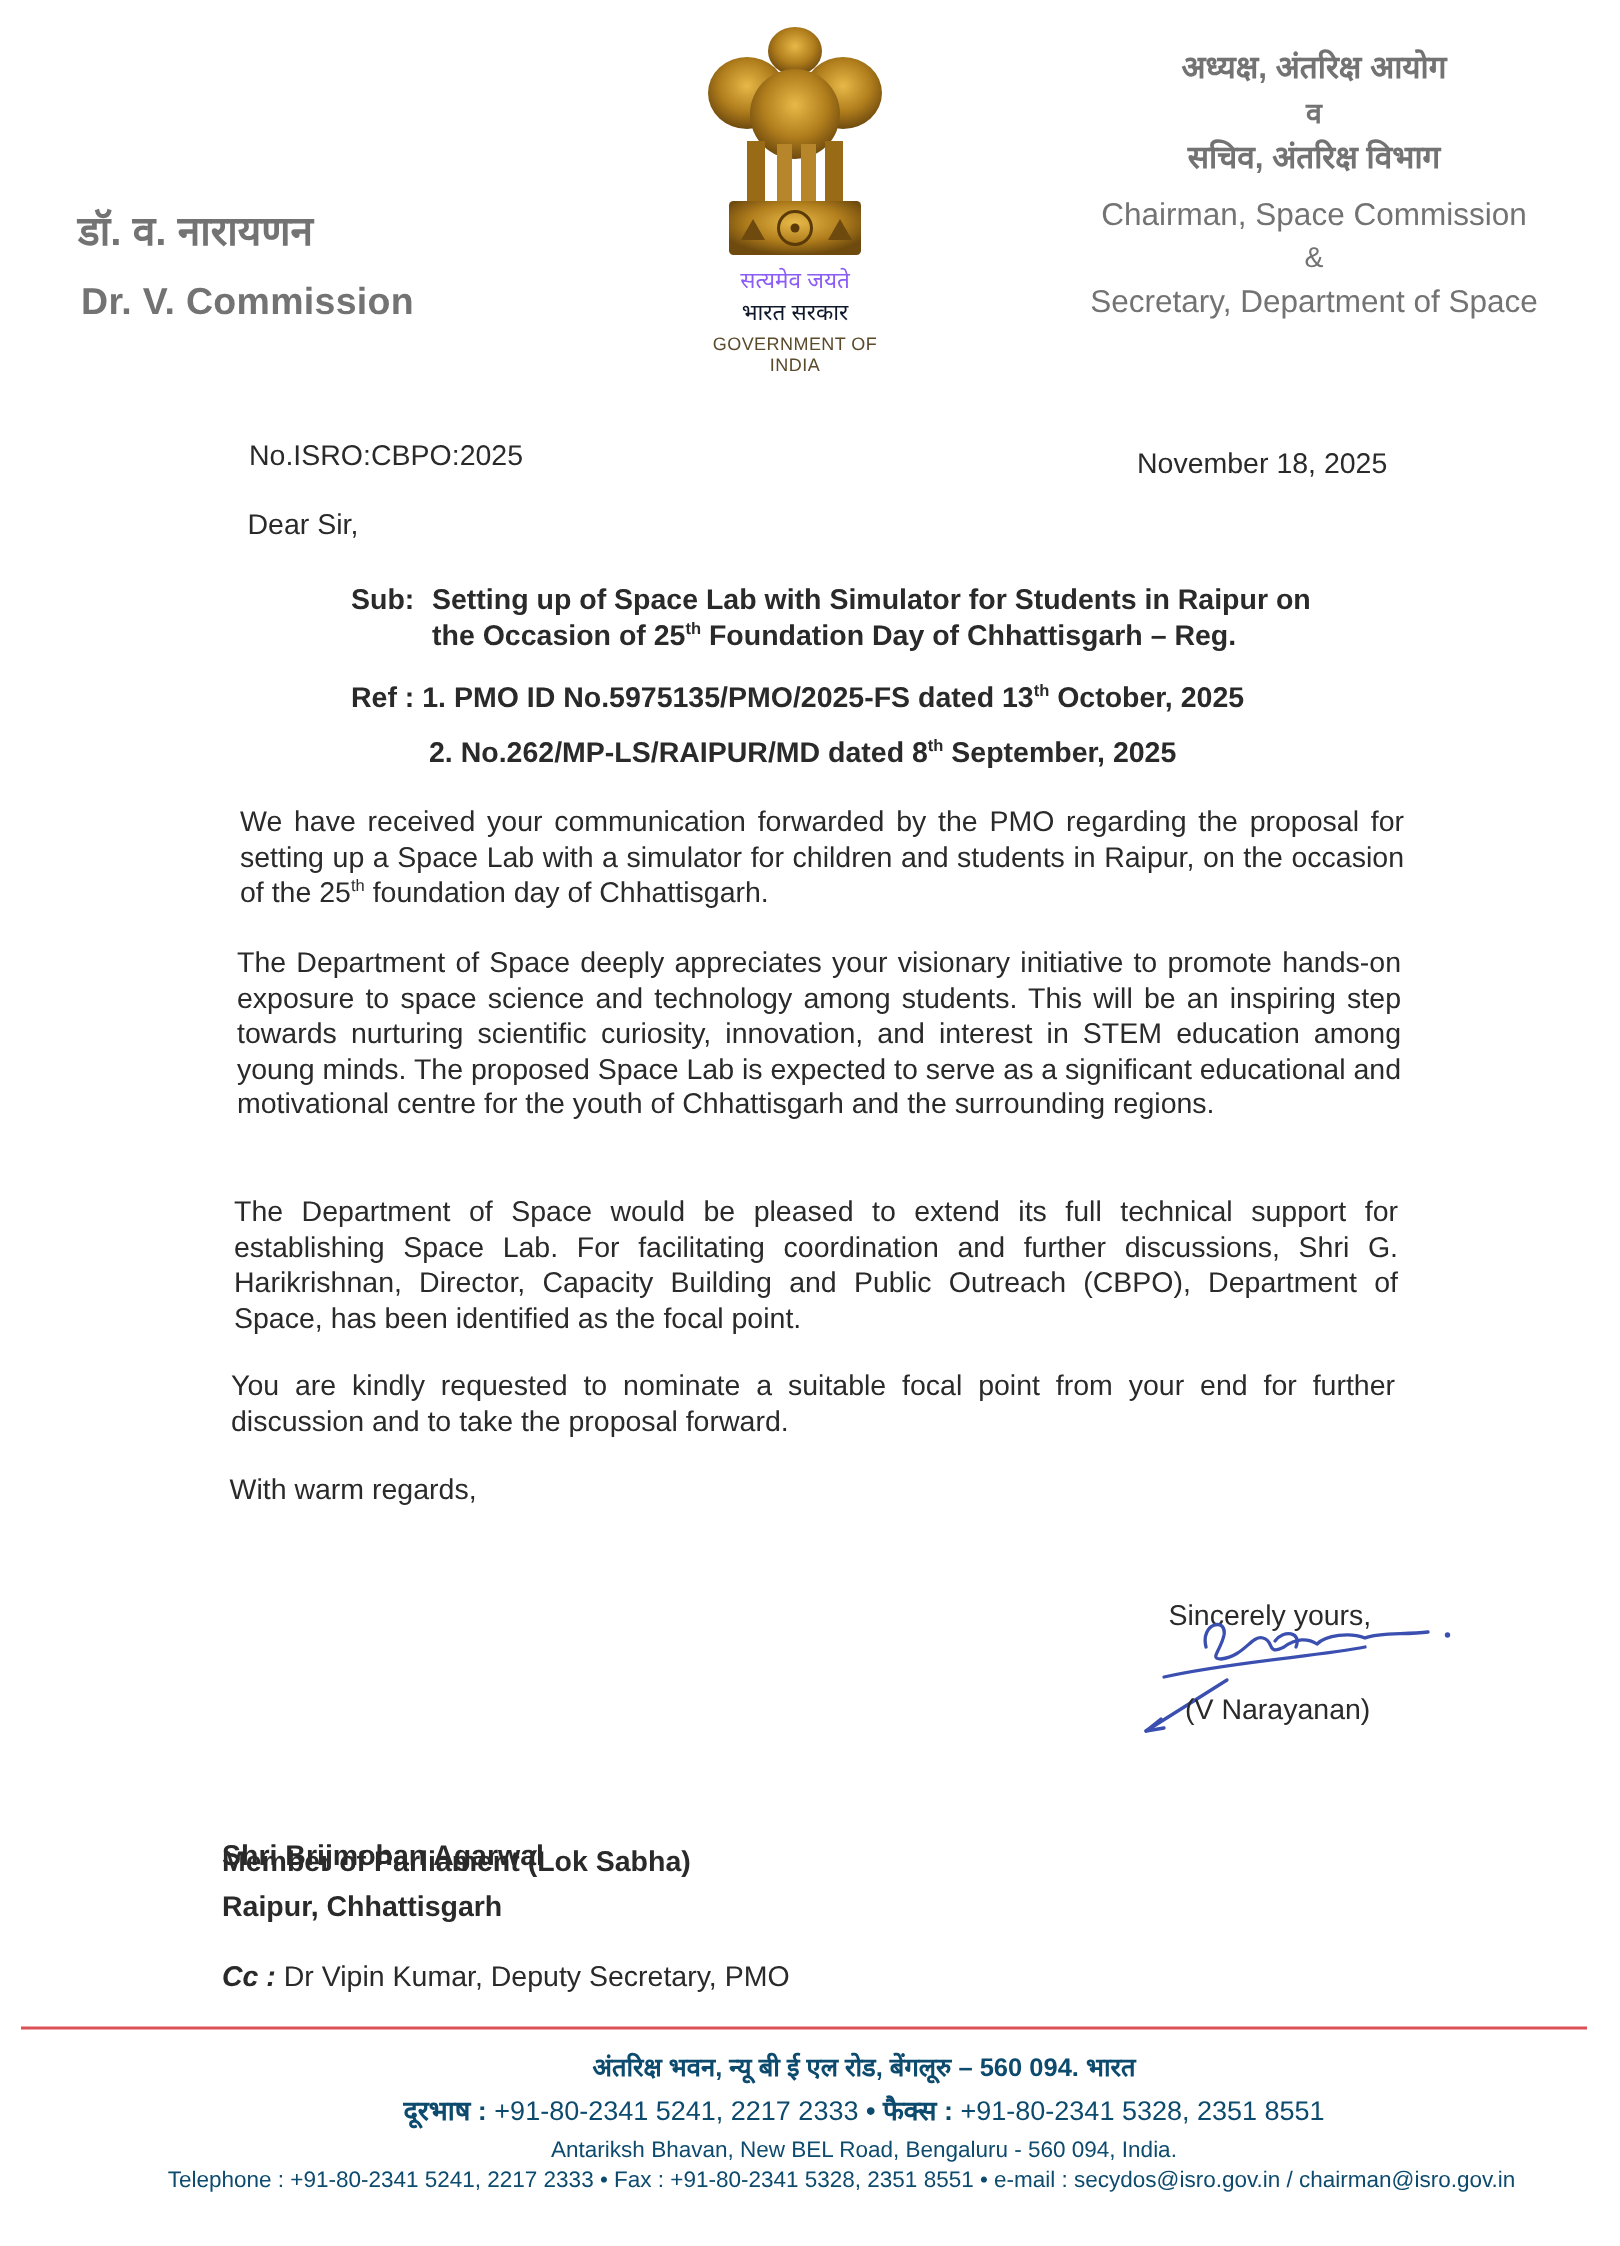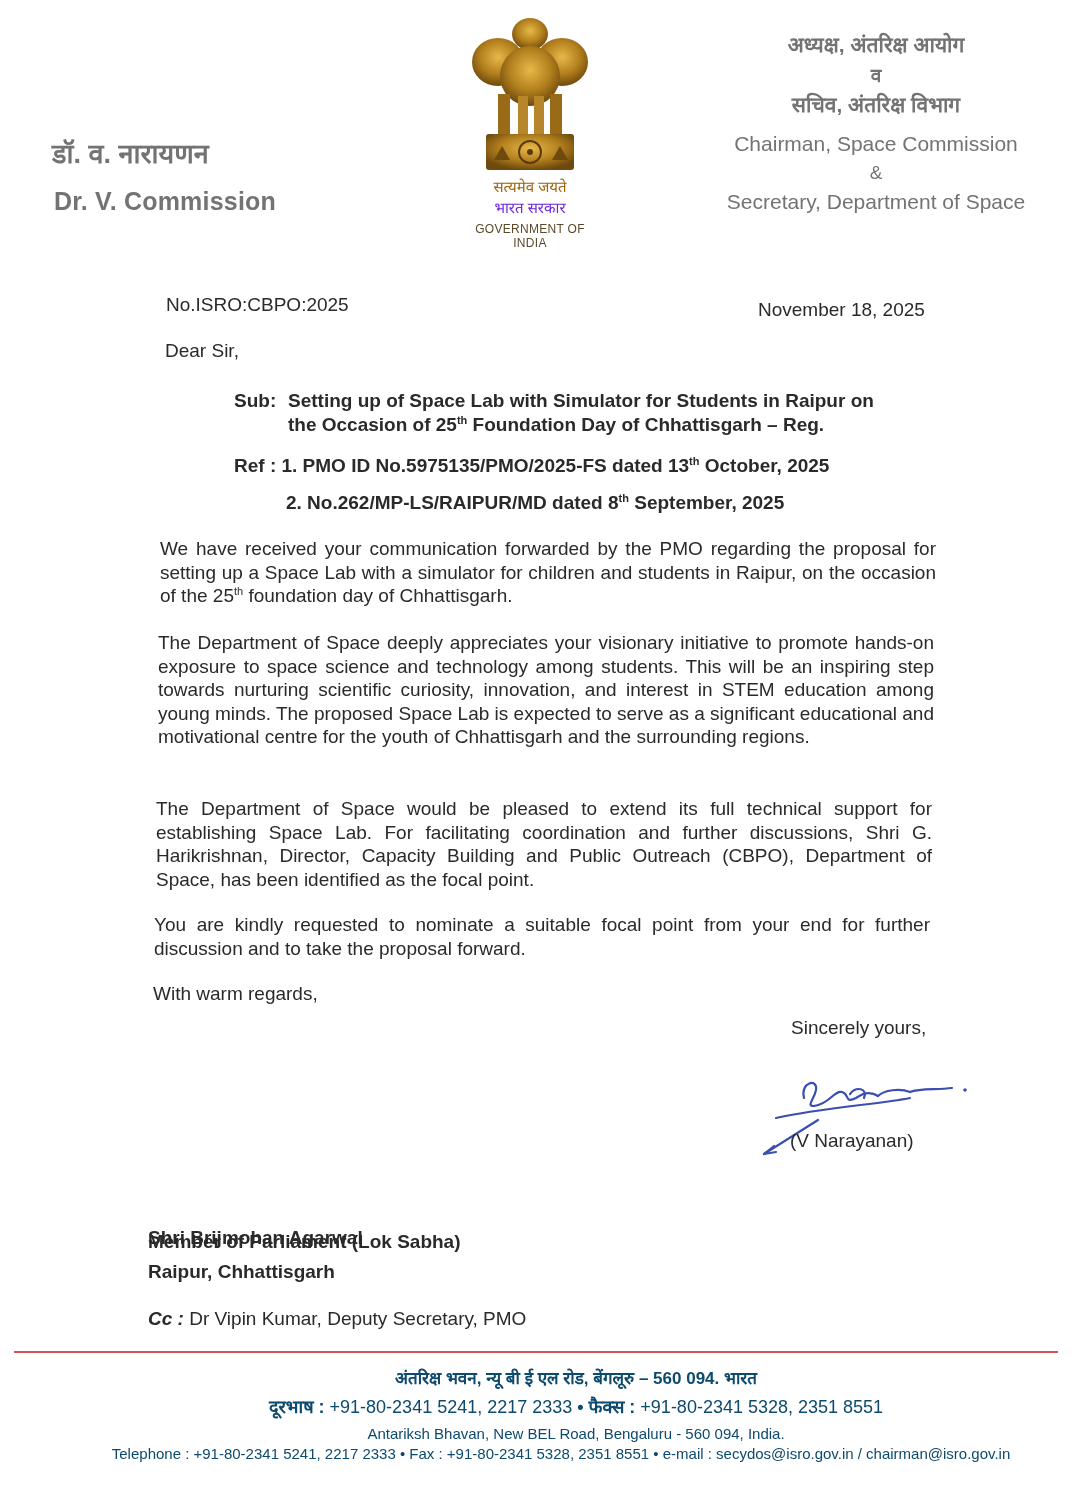--- a/index.html
+++ b/index.html
@@ -3,22 +3,22 @@
 <meta charset="utf-8">
 <style>
   html, body { margin: 0; padding: 0; background: #ffffff; }
   body { width: 1080px; height: 1497px; position: relative; overflow: hidden;
          font-family: "Liberation Sans", "DejaVu Sans", sans-serif; color: #2a2a2a; }
   .abs { position: absolute; }
   .red { color: #737373; }
   .hdr-left-hi { left: 52px; top: 134px; font-size: 27px; font-weight: bold; }
   .hdr-left-en { left: 54px; top: 187px; font-size: 25px; font-weight: bold; letter-spacing: 0.2px; }
   .emblem { left: 468px; top: 14px; width: 124px; height: 160px; }
-  .emb-hi1 { left: 470px; top: 176px; width: 120px; text-align: center; font-size: 15px; color: #a16207; }
-  .emb-hi2 { left: 470px; top: 197px; width: 120px; text-align: center; font-size: 15px; color: #6d28d9; }
+  .emb-hi1 { left: 470px; top: 176px; width: 120px; text-align: center; font-size: 15px; color: #8b5cf6; }
+  .emb-hi2 { left: 470px; top: 197px; width: 120px; text-align: center; font-size: 15px; color: #0f172a; }
   .emb-en { left: 462px; top: 222px; width: 136px; text-align: center; font-size: 12px; color: #5a4a2a; letter-spacing: 0.3px; }
   .hdr-right { left: 716px; width: 320px; text-align: center; }
   .hr1 { top: 30px; font-size: 21px; font-weight: bold; }
   .hr2 { top: 62px; font-size: 19px; font-weight: bold; }
   .hr3 { top: 90px; font-size: 21px; font-weight: bold; }
   .hr4 { top: 132px; font-size: 21px; }
   .hr5 { top: 162px; font-size: 19px; }
   .hr6 { top: 190px; font-size: 21px; }
   .ref-no { left: 166px; top: 294px; font-size: 19px; }
   .date { left: 758px; top: 299px; font-size: 19px; }
@@ -28,21 +28,21 @@
   .sub .cont { padding-left: 54px; display: block; }
   .ref1 { left: 234px; top: 455px; font-size: 19px; font-weight: bold; }
   .ref2 { left: 286px; top: 492px; font-size: 19px; font-weight: bold; }
   sup { font-size: 11px; line-height: 0; vertical-align: super; }
   .para { width: 776px; font-size: 19px; line-height: 23.6px; text-align: justify; }
   .p1 { left: 160px; top: 537px; }
   .p2 { left: 158px; top: 631px; }
   .p3 { left: 156px; top: 797px; }
   .p4 { left: 154px; top: 913px; }
   .closing { left: 153px; top: 983px; font-size: 19px; }
-  .sincerely { left: 779px; top: 1017px; font-size: 19px; margin-left: 12px; }
+  .sincerely { left: 779px; top: 1067px; font-size: 19px; }
   .signature { left: 760px; top: 1068px; width: 220px; height: 90px; }
   .signatory { left: 790px; top: 1130px; font-size: 19px; }
   .addr { left: 148px; font-size: 19px; font-weight: bold; }
   .a1 { top: 1202px; margin-top: 25px; } .a2 { top: 1231px; } .a3 { top: 1261px; }
   .cc { left: 148px; top: 1308px; font-size: 19px; }
   .cc .cc-lbl { font-style: italic; font-weight: bold; }
   .footer-rule { left: 14px; top: 1351px; width: 1044px; height: 2px; background: #d3343a; opacity: 0.85; }
   .ft { left: 0; width: 1080px; text-align: center; color: #0c4a6e; padding-left: 36px; }
   .f1 { top: 1366px; font-size: 17px; font-weight: bold; }
   .f2 { top: 1394px; font-size: 18px; }

